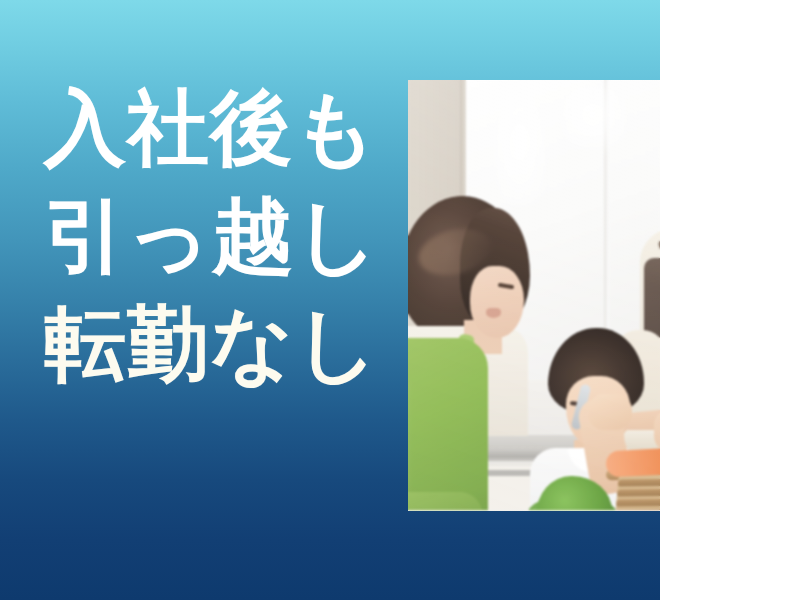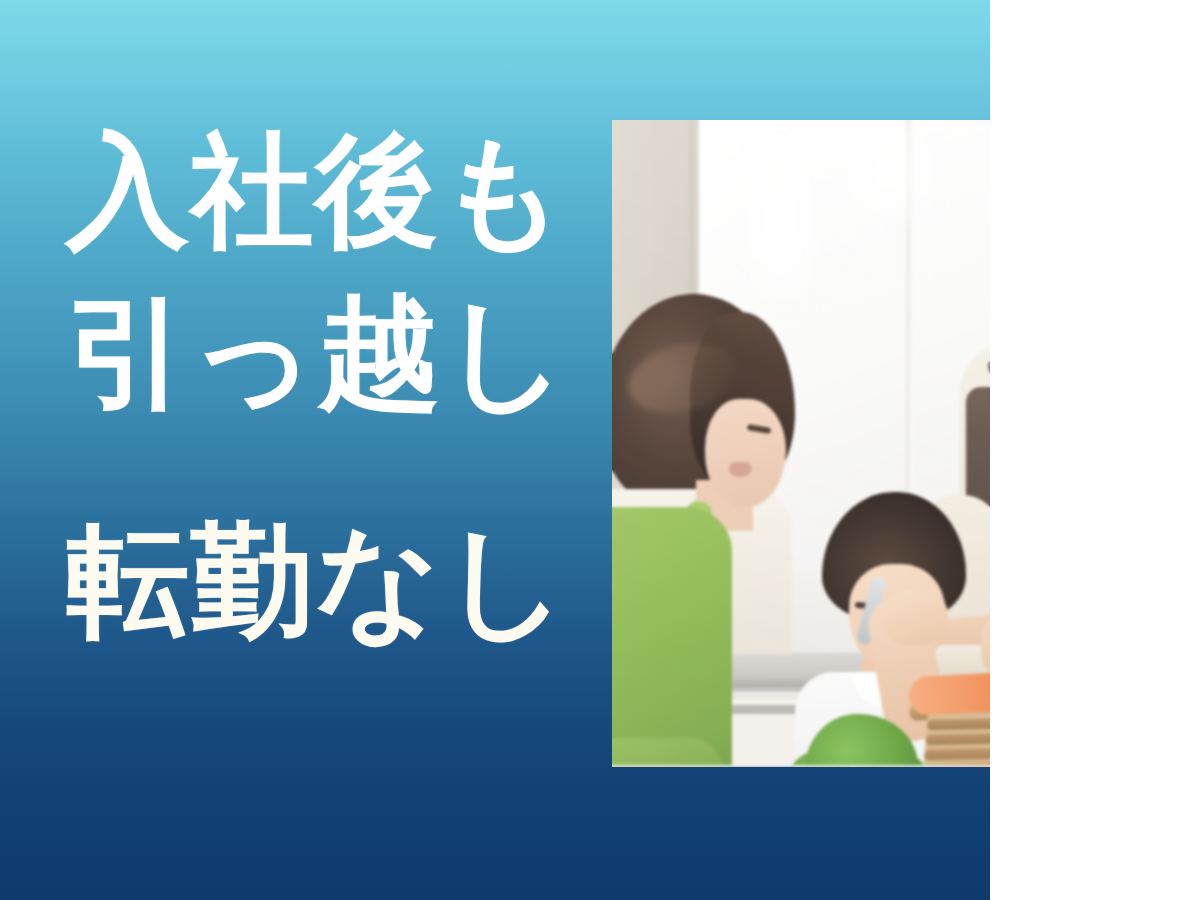--- a/index.html
+++ b/index.html
@@ -53,21 +53,21 @@
     display: block;
     font-family: "DejaVu Sans", "Liberation Sans", sans-serif;
     font-weight: bold;
     font-size: 82px;
     line-height: 108px;
     letter-spacing: 1px;
     color: #ffffff;
     white-space: nowrap;
     text-shadow: 0 0 1px rgba(255,255,255,0.35);
   }
-  .headline-line.tint-cream { color: #fdfbef; margin-top: 44px; }
+  .headline-line.tint-cream { color: #fdfbef; }
 
   
   #photo {
     position: absolute;
     left: 408px;
     top: 80px;
     width: 392px;
     height: 431px;
     overflow: hidden;
     background: #f3f0ea;

